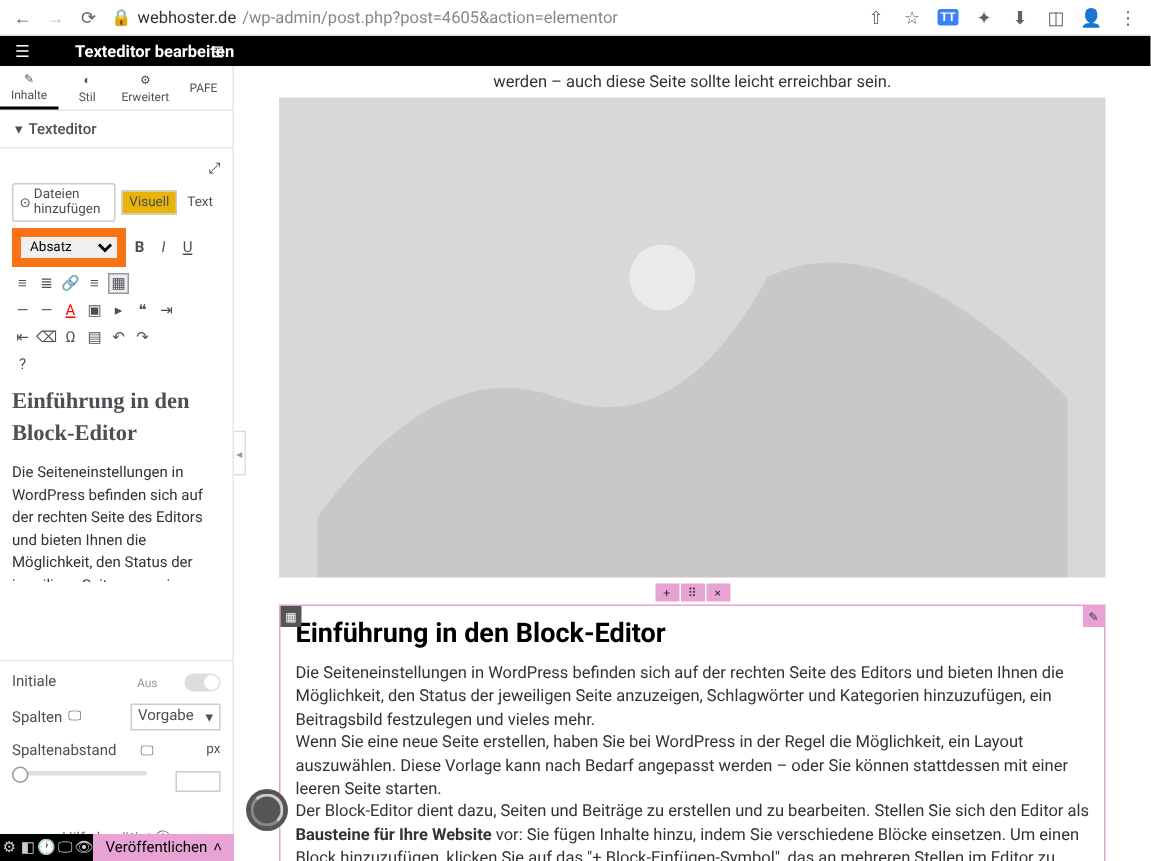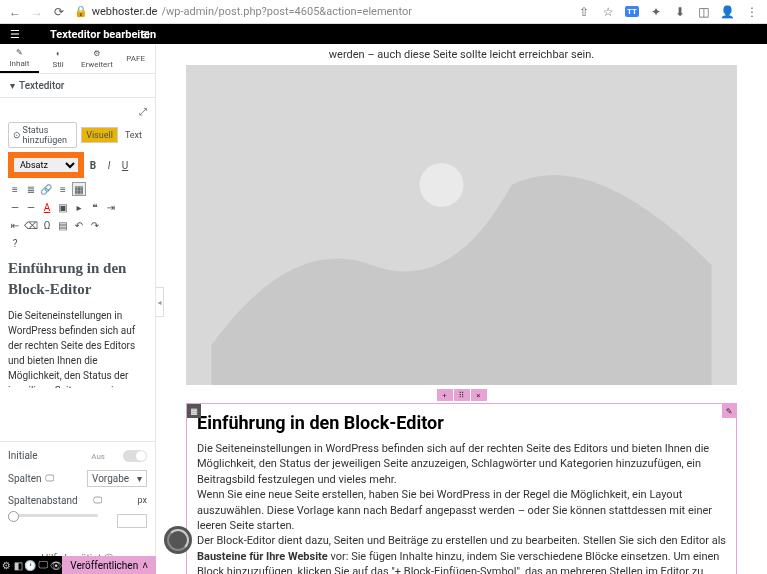--- a/index.html
+++ b/index.html
@@ -93,21 +93,21 @@
   <div class="topbar-menu">☰</div>
   <div class="topbar-title">Texteditor bearbeiten</div>
   <div class="topbar-grid">⊞</div>
 </div>
 
 <div class="app">
   <div class="left-panel">
     <div class="tabs">
       <div class="tab active">
           <span>✎</span>
-          <span>Inhalt</span>
+          <span>Inhalte</span>
         </div>
       <div class="tab">
           <span>◐</span>
           <span>Stil</span>
         </div>
       <div class="tab">
           <span>⚙</span>
           <span>Erweitert</span>
         </div>
       <div class="tab">
@@ -119,21 +119,21 @@
         <span>Texteditor</span>
       </div>
 
     <div class="editor-panel">
       <div style="display:flex;justify-content:flex-end;margin-bottom:4px">
           <span style="font-size:10px">⤢</span>
         </div>
       <div class="media-bar">
         <div class="media-btn">
             <span>⊙</span>
-            <span>Status hinzufügen</span>
+            <span>Dateien hinzufügen</span>
           </div>
         <div class="view-tabs">
           <div class="view-tab active">Visuell</div>
           <div class="view-tab">Text</div>
         </div>
       </div>
       <div class="toolbar-row">
         <select class="fmt-select"><option>Absatz</option></select>
         <div class="tbtn">
             <b>B</b>

